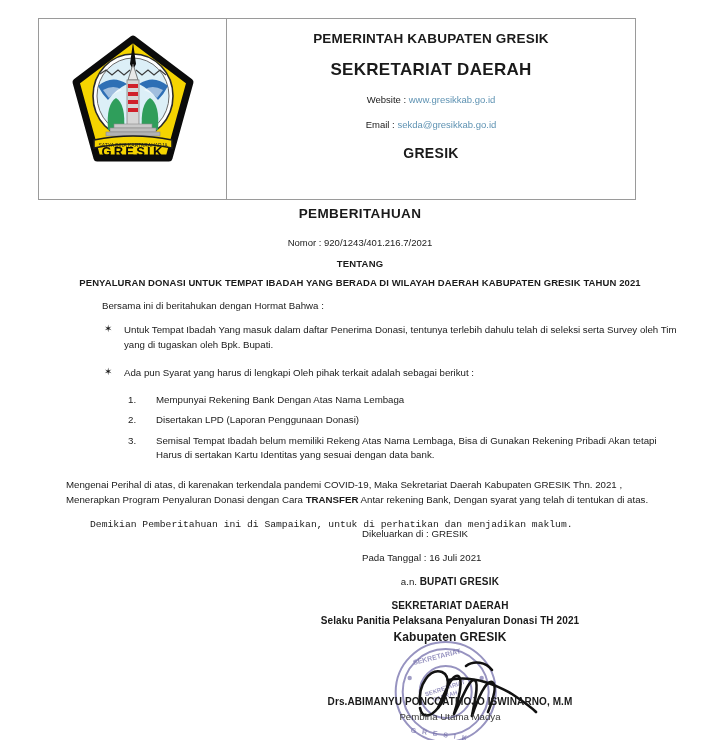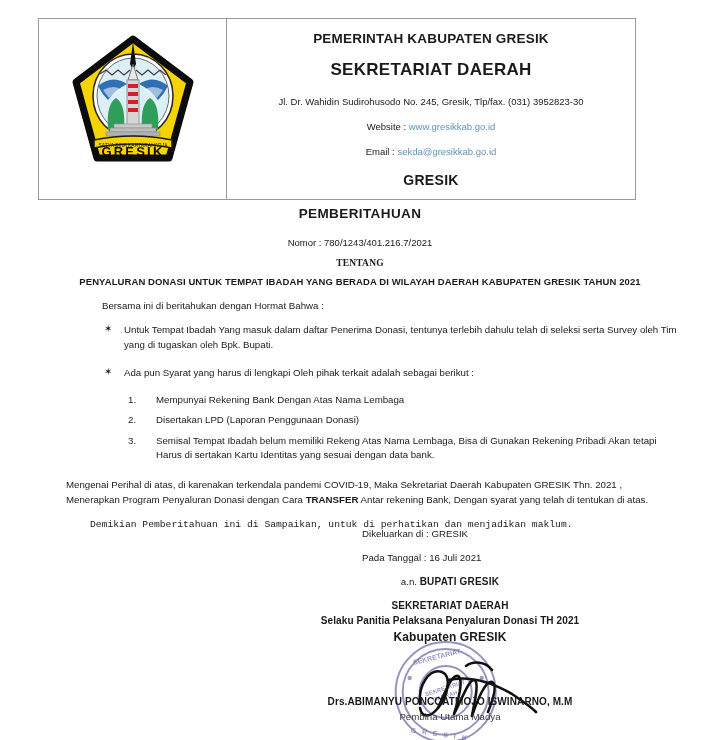--- a/index.html
+++ b/index.html
@@ -74,21 +74,21 @@
 
   
   .title-block { position: absolute; left: 0; top: 200px; width: 720px; text-align: center; }
   .doc-title {
     font-size: 13.5px;
     font-weight: bold;
     letter-spacing: .4px;
     margin-top: 6px;
   }
   .doc-nomor { font-size: 9.5px; margin-top: 16px; }
-  .doc-tentang { font-size: 9.5px; font-weight: bold; margin-top: 10px; letter-spacing: .2px; font-family: Liberation Serif, serif; }
+  .doc-tentang { font-size: 9.5px; font-weight: bold; margin-top: 10px; letter-spacing: .2px; }
   .doc-subject {
     font-size: 9.5px;
     font-weight: bold;
     margin-top: 8px;
     letter-spacing: .1px;
   }
 
   
   .body-block {
     position: absolute;
@@ -238,34 +238,33 @@
         <text x="63" y="113" text-anchor="middle" font-family="Liberation Sans, sans-serif" font-size="5" fill="#1b1b1b">SATYA BINA KARTARAHARJA</text>
 
         <text x="63" y="122" text-anchor="middle" font-family="Liberation Sans, sans-serif" font-size="13" font-weight="bold" letter-spacing="2.2" fill="#0b0b0b">GRESIK</text>
       </svg>
     </div>
   </div>
 
   <div class="lh-text-cell">
     <div class="lh-line1">PEMERINTAH KABUPATEN GRESIK</div>
     <div class="lh-line2">SEKRETARIAT DAERAH</div>
-    <div class="lh-addr">Jl. Dr. Wahidin Sudirohusodo No. 245, Gresik, Tlp/fax. (031) 3952823-30</div>
     <div class="lh-contact">
       <span>Website : </span><span class="val">www.gresikkab.go.id</span>
     </div>
     <div class="lh-contact">
       <span>Email : </span><span class="val">sekda@gresikkab.go.id</span>
     </div>
     <div class="lh-line5">GRESIK</div>
   </div>
 </div>
 
 <div class="title-block">
   <div class="doc-title">PEMBERITAHUAN</div>
-  <div class="doc-nomor">Nomor : 780/1243/401.216.7/2021</div>
+  <div class="doc-nomor">Nomor : 920/1243/401.216.7/2021</div>
   <div class="doc-tentang">TENTANG</div>
   <div class="doc-subject">PENYALURAN DONASI UNTUK TEMPAT IBADAH YANG BERADA DI WILAYAH DAERAH KABUPATEN GRESIK TAHUN 2021</div>
 </div>
 
 <div class="body-block">
 
   <p class="intro">Bersama ini di beritahukan dengan Hormat Bahwa :</p>
 
   <ul class="star-list">
     <li>

